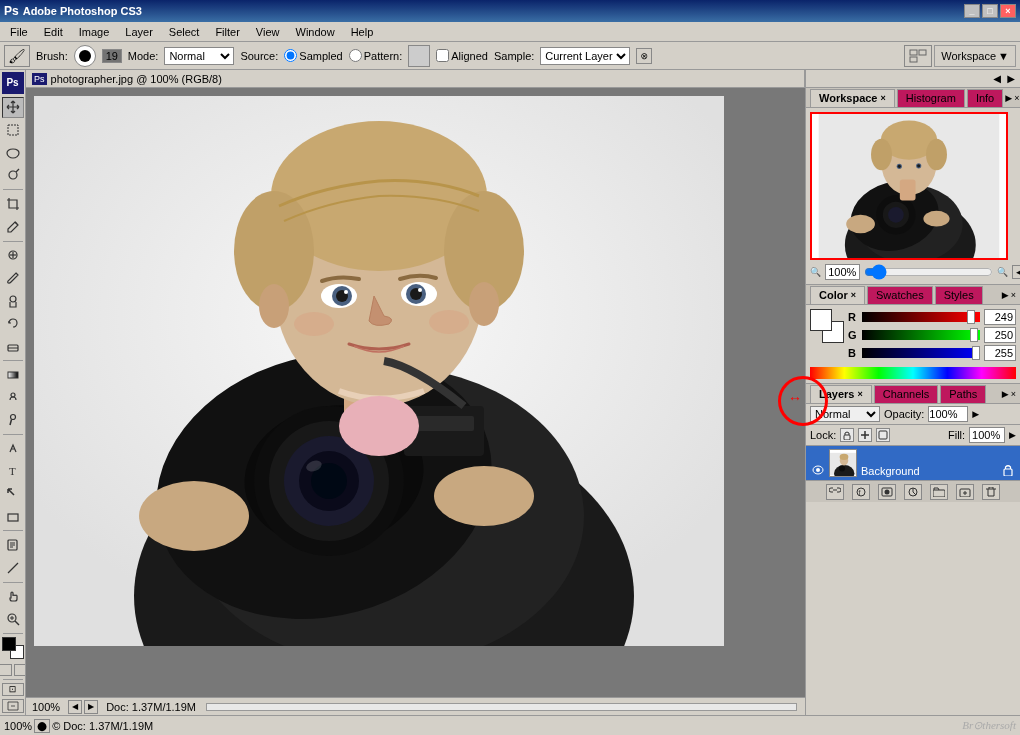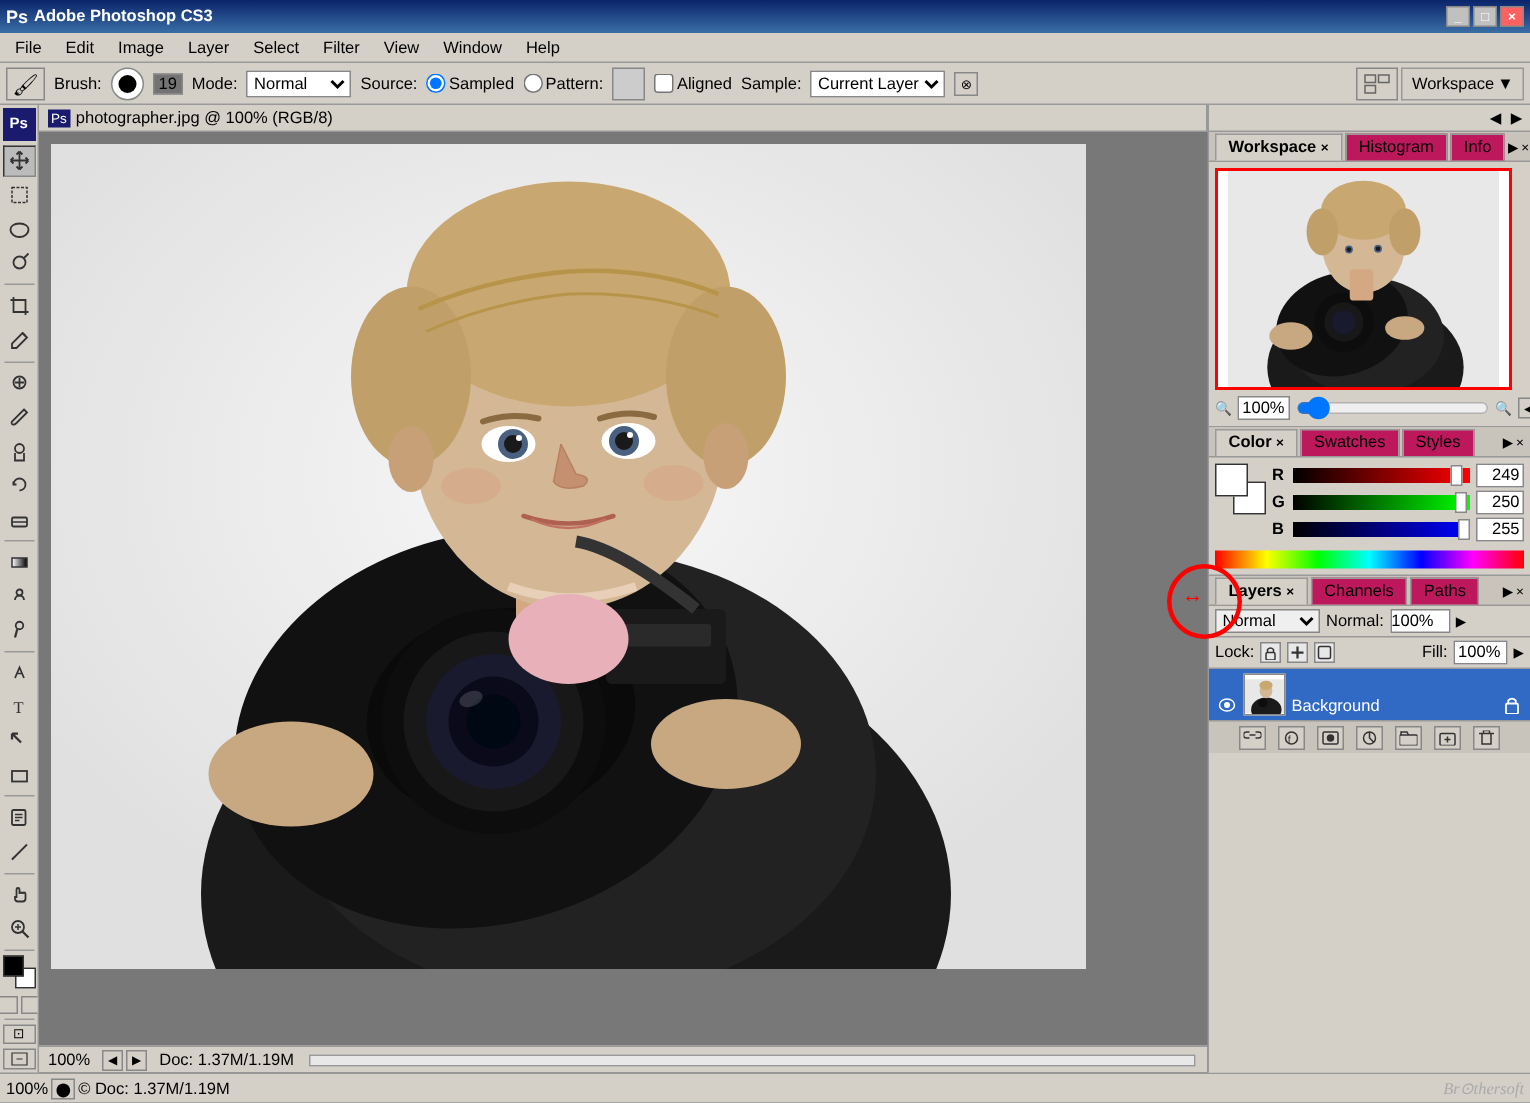--- a/index.html
+++ b/index.html
@@ -667,21 +667,21 @@
 
         <div style="position:absolute;left:-28px;top:-8px;width:50px;height:50px;border:3px solid red;border-radius:50%;pointer-events:none;z-index:100;"></div>
 
         <div style="position:absolute;left:-18px;top:4px;color:red;font-size:14px;font-weight:bold;pointer-events:none;z-index:101;">↔</div>
       </div>
 
       <div class="layers-options">
         <select class="layers-mode">
           <option>Normal</option>
         </select>
-        <span style="font-size:11px;">Normal:</span>
+        <span style="font-size:11px;">Opacity:</span>
         <input type="text" class="layers-opacity" value="100%" style="">
         <span style="font-size:9px;cursor:pointer;">▶</span>
       </div>
 
       <div class="lock-row">
         <span style="font-size:11px;">Lock:</span>
         <div class="lock-icon">
           <svg width="10" height="10" viewBox="0 0 10 10">
               <rect x="2" y="5" width="6" height="5" rx="1" fill="none" stroke="#333" stroke-width="1"></rect>
               <path d="M3 5 L3 3 Q5 1 7 3 L7 5" fill="none" stroke="#333" stroke-width="1"></path>

